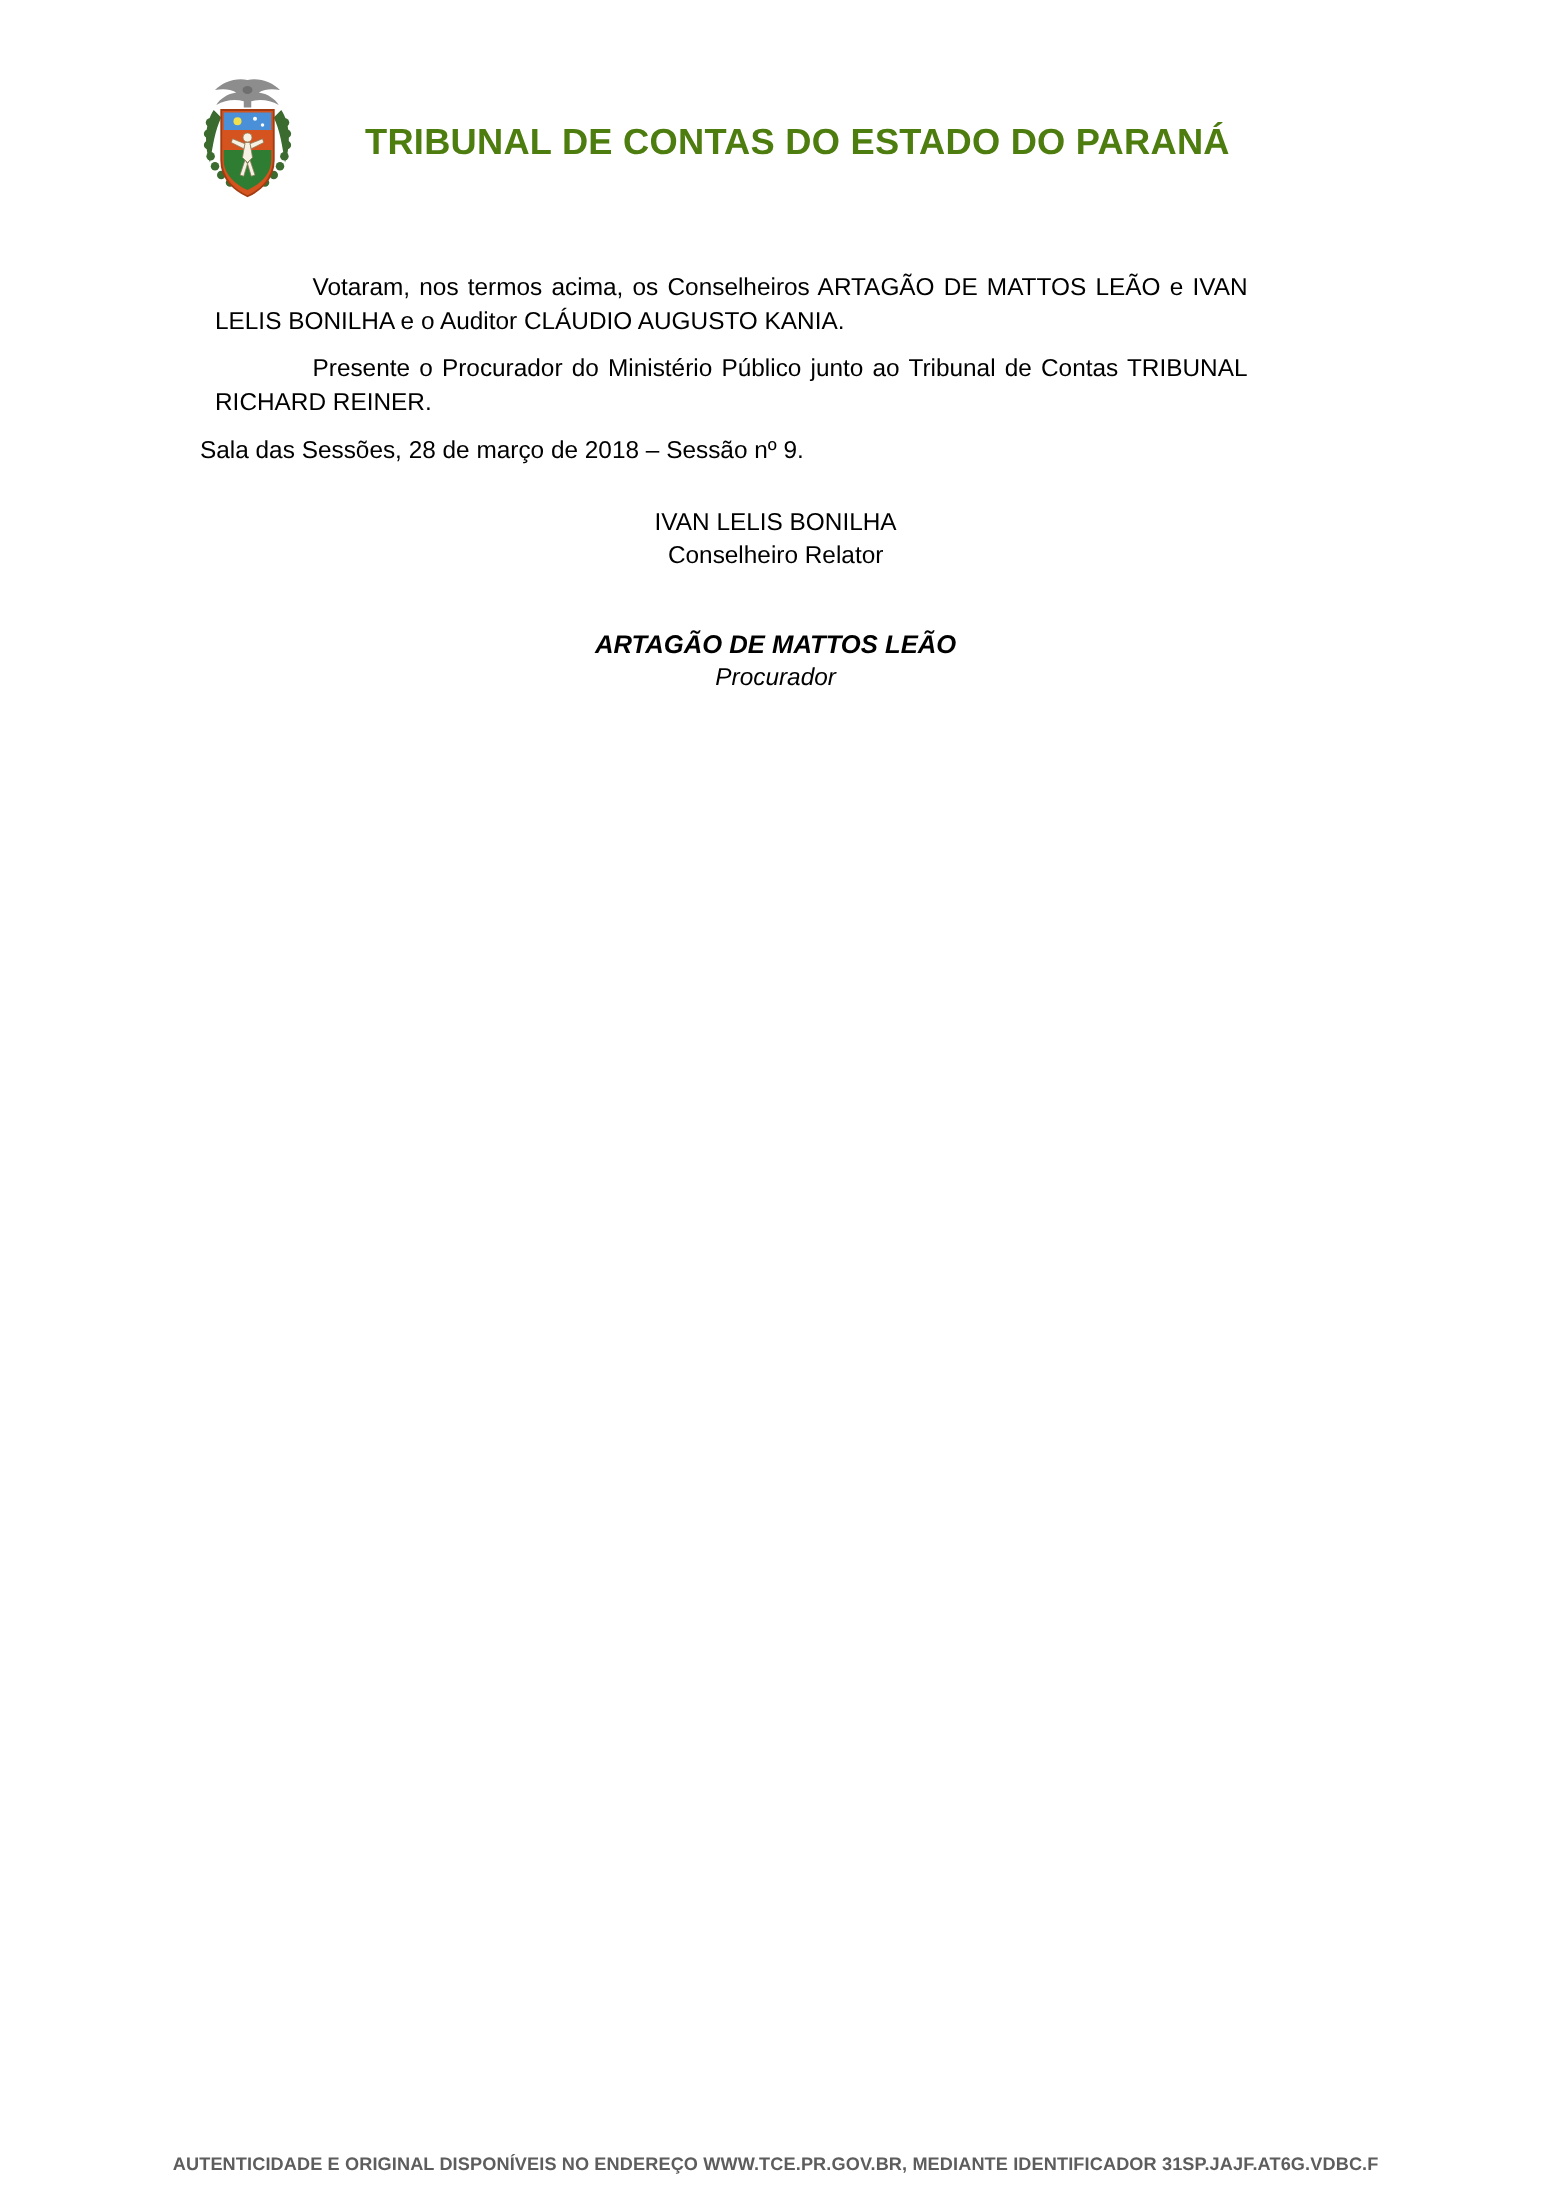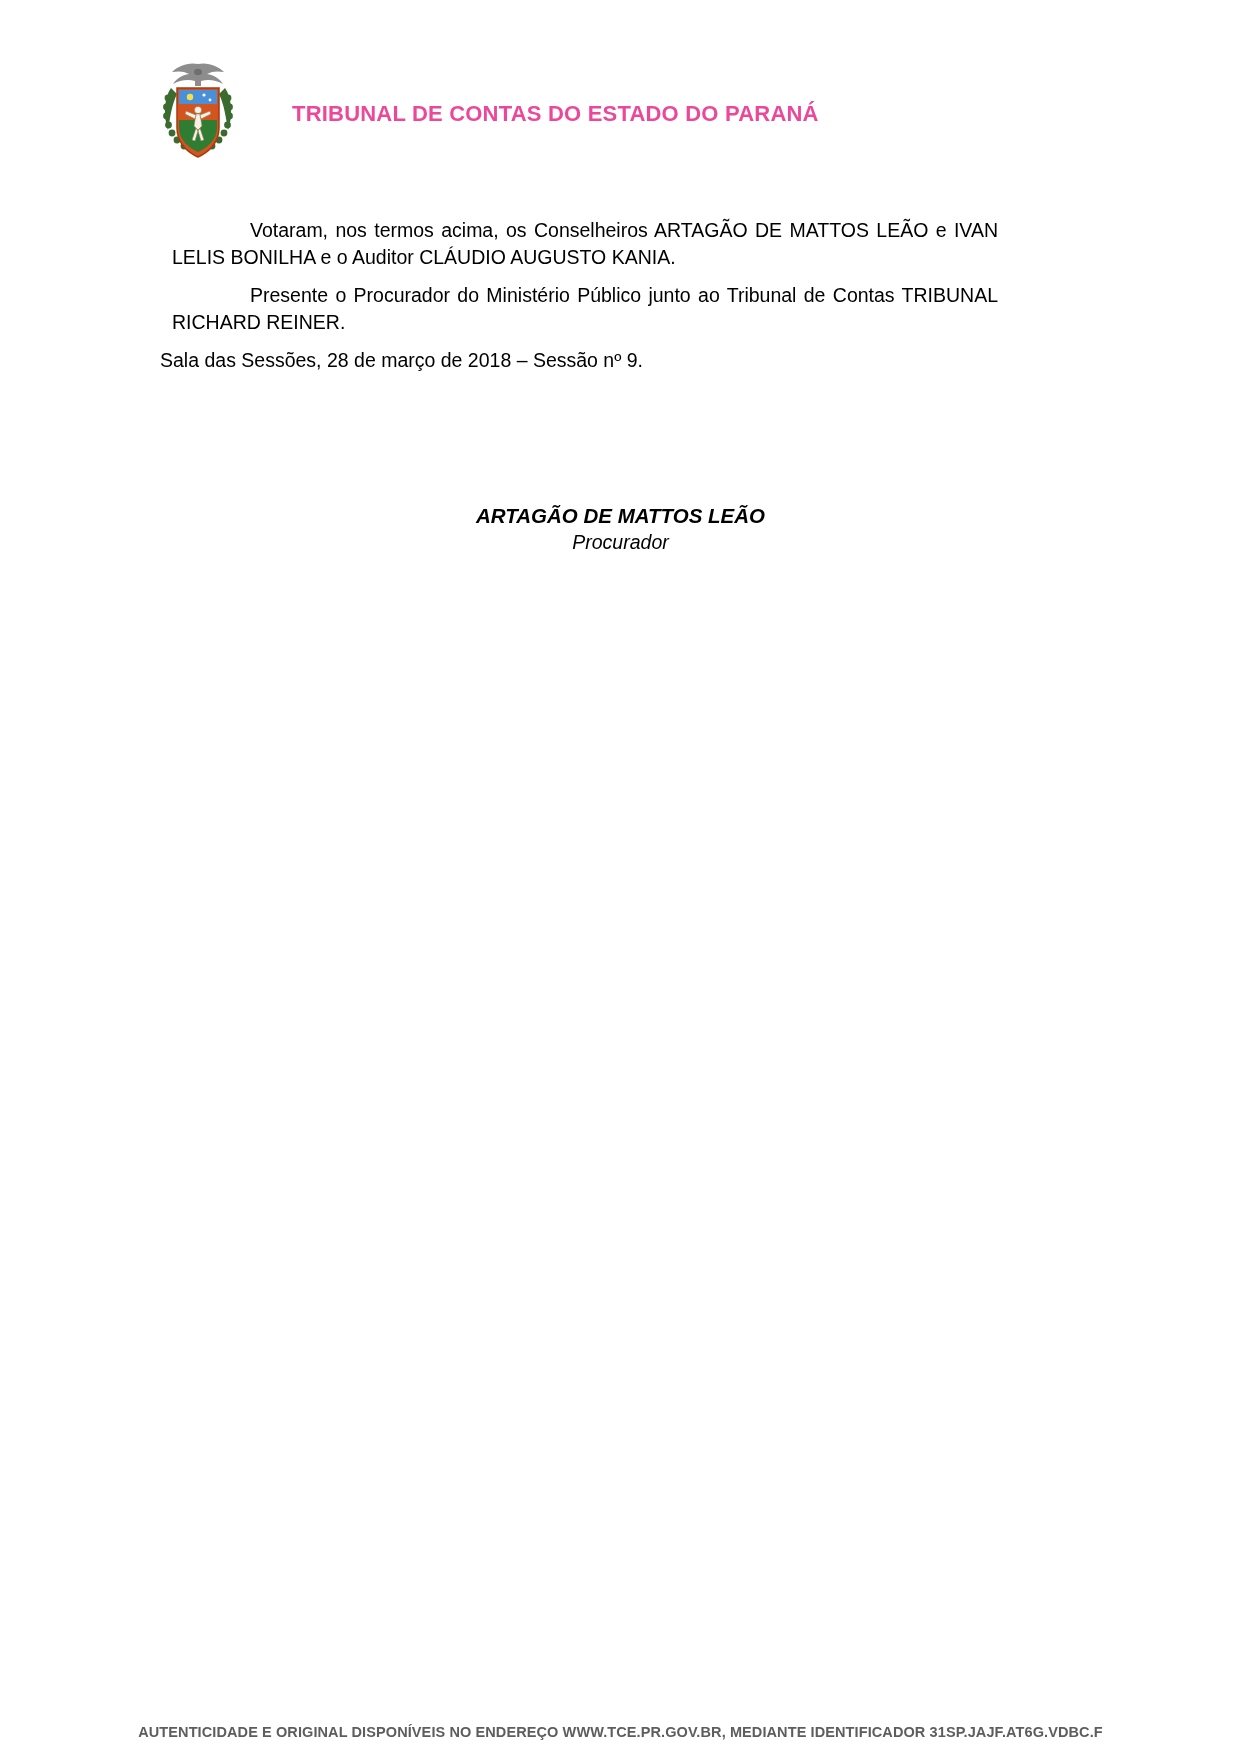--- a/index.html
+++ b/index.html
@@ -36,26 +36,26 @@
   }
   .brasao {
     width: 92px;
     height: 112px;
     flex: 0 0 auto;
     position: relative;
   }
   .brasao svg { display: block; }
 
   .header-title {
-    font-size: 22px;
+    font-size: 29px;
     font-weight: bold;
     letter-spacing: 0.2px;
     margin-left: 48px;
     white-space: nowrap;
-    color: #ec4899;
+    color: #4d7c0f;
   }
 
   
   .content {
     position: absolute;
     left: 160px;
     top: 205px;
     width: 850px;
   }
   p.just {
@@ -179,20 +179,22 @@
     <div class="header-title">TRIBUNAL DE CONTAS DO ESTADO DO PARANÁ</div>
   </div>
 
   <div class="content">
     <p class="just"><span class="ind"></span><span>Votaram, nos termos acima, os Conselheiros ARTAGÃO DE MATTOS LEÃO e IVAN LELIS BONILHA e o Auditor CLÁUDIO AUGUSTO KANIA.</span></p>
     <p class="just"><span class="ind"></span><span>Presente o Procurador do Ministério Público junto ao Tribunal de Contas TRIBUNAL RICHARD REINER.</span></p>
     <p class="left"><span class="ind"></span><span>Sala das Sessões, 28 de março de 2018 – Sessão nº 9.</span></p>
   </div>
 
   <div class="sig-block sig-1">
+    <div class="sig-name">IVAN LELIS BONILHA</div>
+    <div class="sig-role">Conselheiro Relator</div>
   </div>
 
   <div class="sig-block sig-2">
     <div class="sig-name bold">ARTAGÃO DE MATTOS LEÃO</div>
     <div class="sig-role">Procurador</div>
   </div>
 
   <div class="footer">
     <div class="footer-line2">AUTENTICIDADE E ORIGINAL DISPONÍVEIS NO ENDEREÇO WWW.TCE.PR.GOV.BR, MEDIANTE IDENTIFICADOR 31SP.JAJF.AT6G.VDBC.F</div>
   </div>

